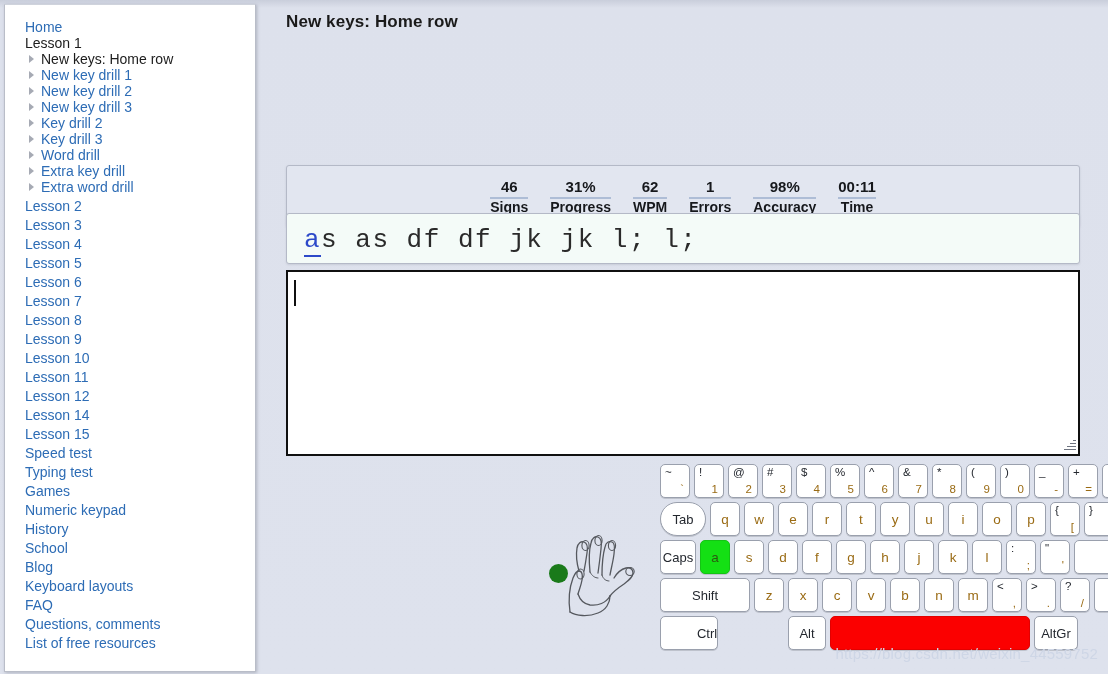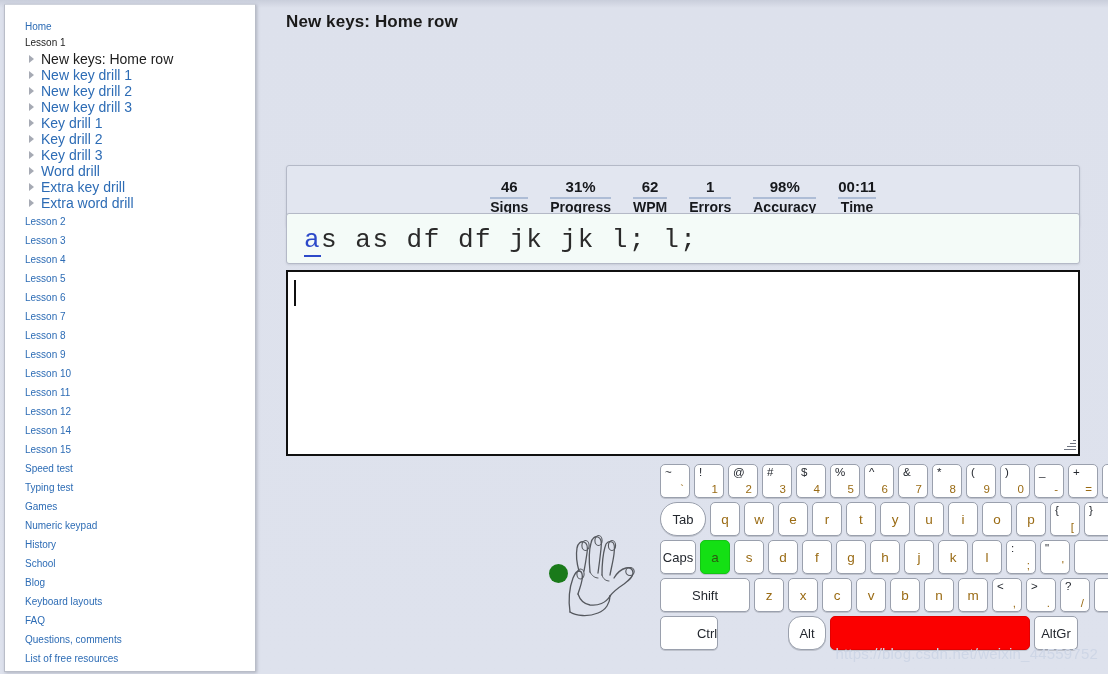--- a/index.html
+++ b/index.html
@@ -23,21 +23,21 @@
     width: 252px; height: 668px;
     background: #ffffff;
     border: 1px solid #b9bdc8;
     border-top: 1px solid #cfd3dc;
     overflow: hidden;
     padding: 14px 0 0 0;
     box-shadow: 1px 1px 3px rgba(90,95,110,.35);
   }
   .nav-item {
     display: block;
-    font-size: 10px;
+    font-size: 14px;
     line-height: 16px;
     padding: 0 0 0 20px;
     color: #2d6cb5;
     white-space: nowrap;
     cursor: pointer;
     margin-bottom: 0px;
     height: 16px;
   }
   .nav-item.current { color: #1c1c1c; font-weight: 400; }
   .nav-item.plain { color: #1c1c1c; }
@@ -201,21 +201,21 @@
     color: #9a6b14;
     line-height: 13px;
   }
   .key.wide-tab   { width: 46px; border-radius: 17px; }
   .key.wide-caps  { width: 36px; }
   .key.wide-shift { width: 90px; }
   .key.wide-shiftr{ width: 103px; }
   .key.wide-back  { width: 72px; }
   .key.wide-enter { width: 80px; }
   .key.wide-ctrl  { width: 58px; padding-left: 36px; }
-  .key.wide-alt   { width: 38px; border-radius: 13px; }
+  .key.wide-alt   { width: 38px; }
   .key.wide-altgr { width: 44px; }
   .key.wide-space { width: 200px; }
   .key.hl-green   { background: #14e014; border-color: #14c414; }
   .key.hl-green.letter { color: #2a5a10; }
   .key.hl-red     { background: #fb0000; border-color: #e20000; }
   .key.spacer     { background: none; border: none; box-shadow: none; cursor: default; }
   .gap-lg { width: 62px; }
   .gap-sm { width: 52px; }
 
   
@@ -245,21 +245,20 @@
 <div id="app">
 
   <div id="sidebar">
     <div id="sidebar-list">
         <div class="nav-item"><span>Home</span></div>
         <div class="nav-item plain"><span>Lesson 1</span></div>
         <div class="nav-item sub current"><span class="tri"></span><span>New keys: Home row</span></div>
         <div class="nav-item sub"><span class="tri"></span><span>New key drill 1</span></div>
         <div class="nav-item sub"><span class="tri"></span><span>New key drill 2</span></div>
         <div class="nav-item sub"><span class="tri"></span><span>New key drill 3</span></div>
-        <div class="nav-item sub"><span class="tri"></span><span>Key drill 1</span></div>
         <div class="nav-item sub"><span class="tri"></span><span>Key drill 2</span></div>
         <div class="nav-item sub"><span class="tri"></span><span>Key drill 3</span></div>
         <div class="nav-item sub"><span class="tri"></span><span>Word drill</span></div>
         <div class="nav-item sub"><span class="tri"></span><span>Extra key drill</span></div>
         <div class="nav-item sub"><span class="tri"></span><span>Extra word drill</span></div>
         <div class="nav-item spaced"><span>Lesson 2</span></div>
         <div class="nav-item spaced"><span>Lesson 3</span></div>
         <div class="nav-item spaced"><span>Lesson 4</span></div>
         <div class="nav-item spaced"><span>Lesson 5</span></div>
         <div class="nav-item spaced"><span>Lesson 6</span></div>

